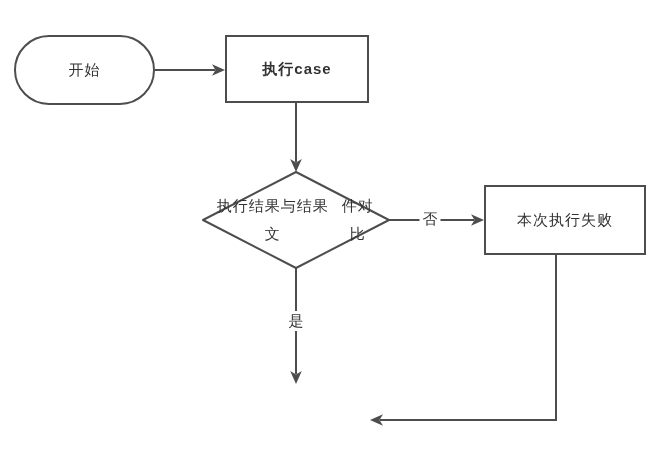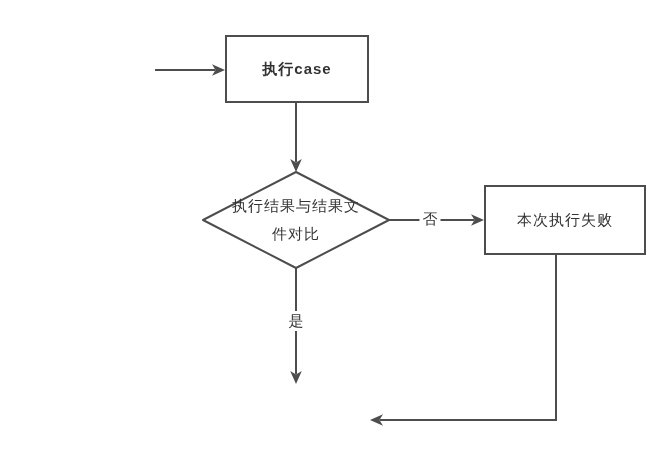--- a/index.html
+++ b/index.html
@@ -25,21 +25,21 @@
     box-sizing:border-box;
     background:var(--node-fill);
     border:2px solid var(--stroke);
     display:flex;align-items:center;justify-content:center;
     font-size:15px;letter-spacing:1px;
     color:var(--text);
   }
   .terminal{border-radius:35px;}
   .decision-text{
     position:absolute;
-    display:flex;flex-direction:column;align-items:center;justify-content:center;
+    display:flex;flex-direction:row;align-items:center;justify-content:center;
     font-size:15px;letter-spacing:1px;line-height:28px;
     color:var(--text);
     text-align:center;
   }
   .edge-label{
     position:absolute;
     transform:translate(-50%,-50%);
     background:var(--bg);
     padding:1px 3px;
     font-size:15px;
@@ -65,20 +65,23 @@
     <path class="edge" d="M389,220 L474,220"></path>
     <polygon class="arrowhead" points="484,220 471,214.2 474.5,220 471,225.8"></polygon>
 
     <path class="edge" d="M296,268 L296,374"></path>
     <polygon class="arrowhead" points="296,384 290.2,371 296,374.5 301.8,371"></polygon>
 
     <path class="edge" d="M556,255 L556,420 L380,420"></path>
     <polygon class="arrowhead" points="370,420 383,414.2 379.5,420 383,425.8"></polygon>
   </svg>
 
+  <div class="node terminal" style="left:14px;top:35px;width:141px;height:70px;">
+    <span>开始</span>
+  </div>
 
   <div class="node" style="left:225px;top:35px;width:144px;height:68px;font-weight:bold;">
     <span>执行case</span>
   </div>
 
   <div class="decision-text" style="left:211px;top:172px;width:170px;height:96px;">
     <div>执行结果与结果文</div>
     <div>件对比</div>
   </div>
 

